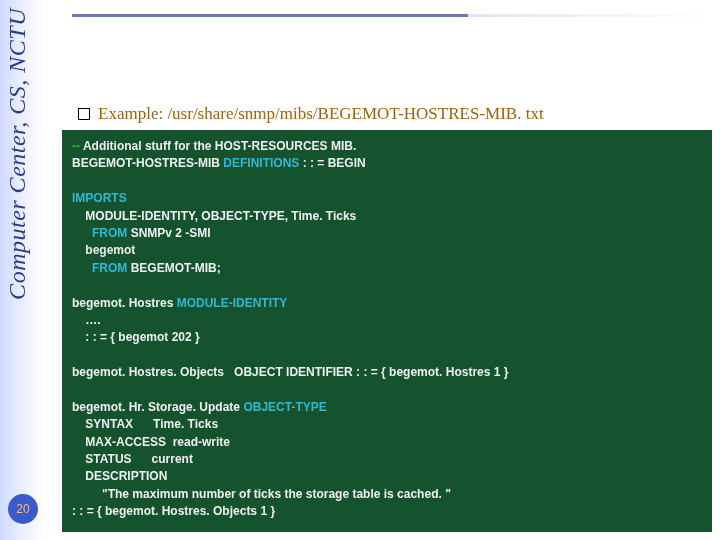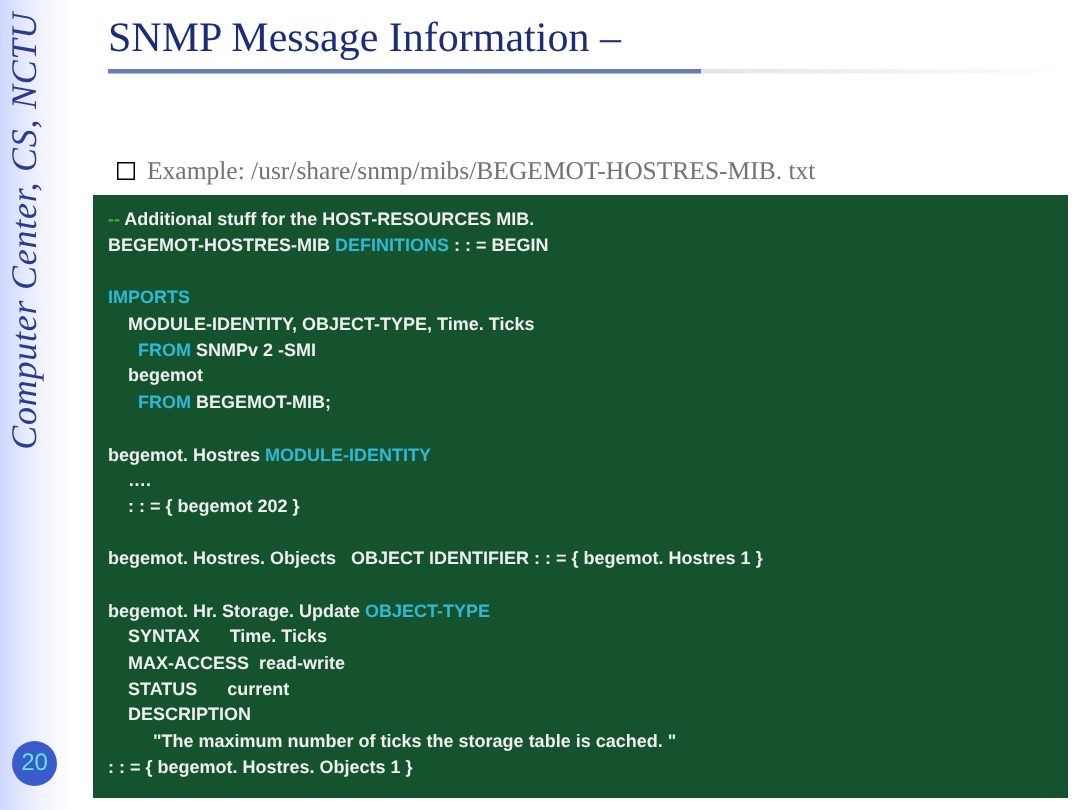--- a/index.html
+++ b/index.html
@@ -34,22 +34,22 @@
     white-space: nowrap;
   }
   .page-num {
     position: absolute;
     left: 8px;
     bottom: 16px;
     width: 30px;
     height: 30px;
     border-radius: 50%;
     background: #3a5bcc;
-    color: #5eead4;
-    font-size: 16px;
+    color: #fdba74;
+    font-size: 12px;
     display: flex;
     align-items: center;
     justify-content: center;
     font-family: Arial, sans-serif;
   }
   .title-block {
     position: absolute;
     left: 72px;
     top: 10px;
     right: 10px;
@@ -64,21 +64,21 @@
     height: 3px;
     margin-top: 4px;
     background: linear-gradient(to right, #6a7ab6 0%, #6a7ab6 62%, #e1e4ef 62%, #fefefe 100%);
   }
   .example-row {
     position: absolute;
     left: 78px;
     top: 104px;
     font-family: "Times New Roman", serif;
     font-size: 17px;
-    color: #737373;
+    color: #a16207;
   }
   .example-row .sq {
     display: inline-block;
     width: 12px;
     height: 12px;
     border: 1.5px solid #000;
     margin-right: 8px;
     vertical-align: -1px;
   }
   .code-panel {
@@ -101,23 +101,20 @@
   .c-cyan  { color: #2fb9d6; }
 </style>
 </head>
 <body>
 
 <div class="side-rail"></div>
 <div class="side-text">Computer Center, CS, NCTU</div>
 <div class="page-num">20</div>
 
 <div class="title-block">
-  <div class="title-line">
-    <span>SNMP Message Information </span><span class="title-dash">–</span>
-  </div>
   <div class="title-under"></div>
 </div>
 
 <div class="example-row">
   <span class="sq"></span><span>Example: /usr/share/snmp/mibs/BEGEMOT-HOSTRES-MIB. txt</span>
 </div>
 
 <div class="code-panel"><span class="c-green">-- </span><span>Additional stuff for the HOST-RESOURCES MIB.</span>
 <span>BEGEMOT-HOSTRES-MIB </span><span class="c-cyan">DEFINITIONS </span><span>: : = BEGIN</span>
 <span></span>

